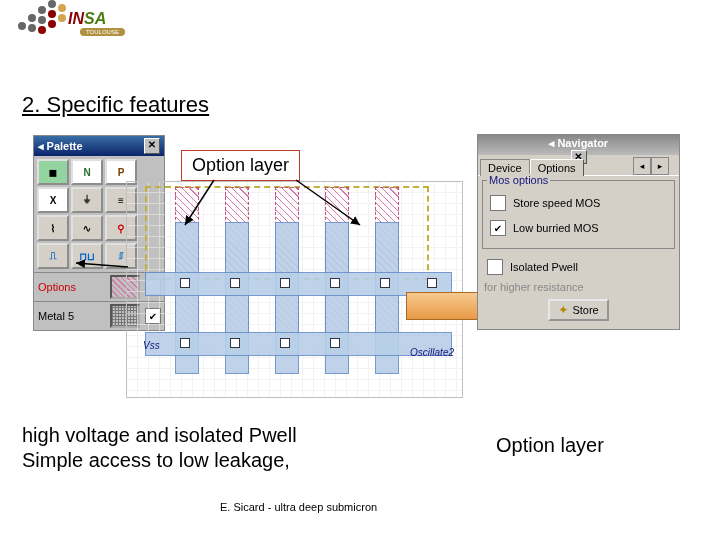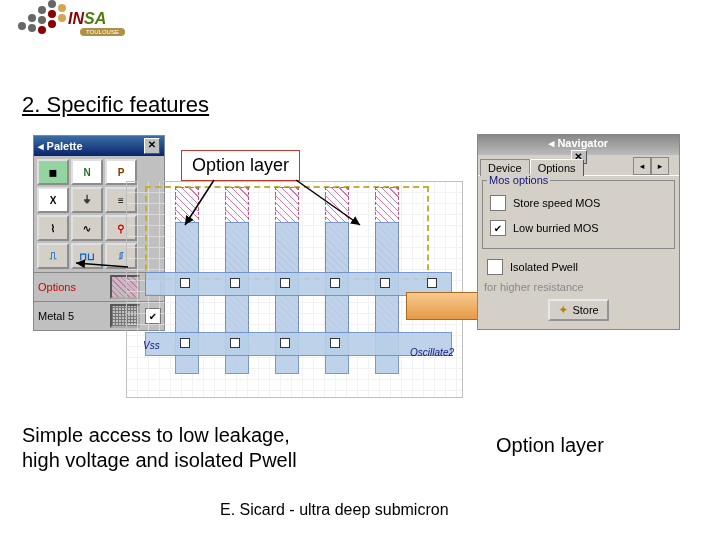--- a/index.html
+++ b/index.html
@@ -29,21 +29,21 @@
   .hatch { position:absolute; top:5px; height:150px; width:22px; background:
      repeating-linear-gradient(45deg,#d976a8,#d976a8 1px,transparent 1px,transparent 5px);
      border:1px dashed #c05078; }
   .metal { position:absolute; top:40px; height:150px; width:22px; background:#b8cfe8; border:1px solid #6a8fcb; opacity:.9; }
   .hbus { position:absolute; left:18px; right:10px; height:22px; background:#b8cfe8; border:1px solid #6a8fcb; opacity:.9; }
   .cont { position:absolute; width:8px; height:8px; border:1px solid #334; background:#fff; }
   .dashbox { position:absolute; border:2px dashed #c2b23a; }
   .dname { position:absolute; font-size:10px; color:#15157a; font-style:italic; }
   .summary1 { position:absolute; left:22px; top:423px; font-size:20px; line-height:1.25; }
   .summary2 { position:absolute; left:496px; top:434px; font-size:20px; text-align:center; }
-  .footer { position:absolute; left:220px; top:501px; font-size:16px; }
+  .footer { position:absolute; left:220px; top:501px; font-size:11px; }
   .nav { position:absolute; left:477px; top:134px; width:201px; border:1px solid #888; background:#d4d0c8; font-size:11px; }
   .nav .titlebar { background:linear-gradient(#888,#bbb); color:#fff;flex-direction:column; }
   .tabs { display:flex; align-items:center; background:#d4d0c8; padding:2px 10px 0 2px; border-bottom:1px solid #fff; }
   .tab { padding:2px 7px; border:1px solid #888; border-bottom:none; background:#d4d0c8; font-size:11px; position:relative; top:1px; }
   .tab.active { background:#d4d0c8; border-top:1px solid #fff; border-left:1px solid #fff; border-right:1px solid #555; }
   .tab.in { border-top:1px solid #888; }
   .navarrows { margin-left:auto; display:flex; }
   .nabtn { width:16px; height:16px; border:1px solid #888; background:#d4d0c8; display:flex; align-items:center; justify-content:center; font-size:9px; }
   .group { margin:4px 4px 2px 4px; border:1px solid #888; border-top:none; padding:8px 4px 6px 4px; position:relative; background:#d4d0c8; }
   .group .glabel { position:absolute; top:-7px; left:4px; font-size:11px; color:#15157a; background:#d4d0c8; padding:0 2px; }
@@ -185,19 +185,19 @@
   </div>
   <div style="text-align:center; padding-bottom:4px;">
     <button class="btn3d">
         <span class="star">✦</span>
         <span>Store</span>
       </button>
   </div>
 </div>
 
 <div class="summary1">
+  <div>high voltage and isolated Pwell</div>
   <div>Simple access to low leakage,</div>
-  <div>high voltage and isolated Pwell</div>
 </div>
 <div class="summary2">
   <div>Option layer</div>
 </div>
 <div class="footer">E. Sicard - ultra deep submicron</div>
 
 </body></html>

